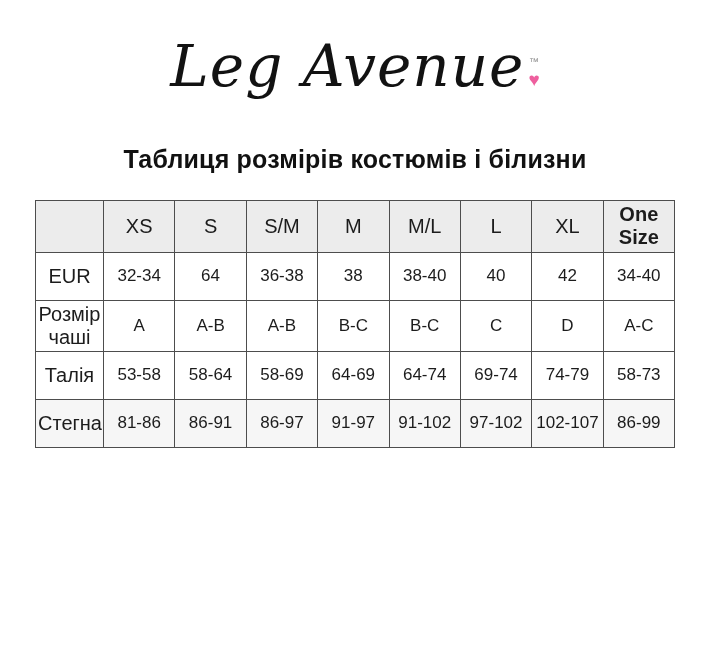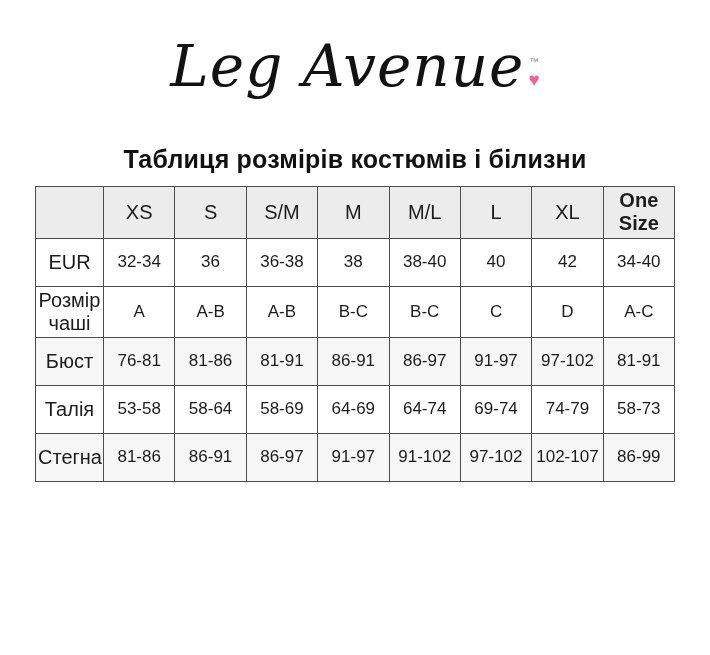--- a/index.html
+++ b/index.html
@@ -54,21 +54,21 @@
     margin-top: 42px;
     text-align: center;
     font-size: 25px;
     font-weight: 700;
     color: #111111;
     letter-spacing: 0.2px;
   }
 
   
   table.size-table {
-    margin: 12px auto 0;
+    margin: 26px auto 0;
     width: 640px;
     border-collapse: collapse;
     table-layout: fixed;
   }
   table.size-table col.label-col { width: 68px; }
   table.size-table th,
   table.size-table td {
     border: 1px solid #4d4d4d;
     text-align: center;
     vertical-align: middle;
@@ -123,49 +123,38 @@
           <th style="background: rgb(236, 236, 236);">M/L</th>
           <th style="background: rgb(236, 236, 236);">L</th>
           <th style="background: rgb(236, 236, 236);">XL</th>
           <th style="background: rgb(236, 236, 236); font-weight: bold;">One Size</th>
         </tr>
     </thead>
     <tbody id="table-body">
         <tr>
           <th class="row-label" style="background: rgb(255, 255, 255);">EUR</th>
           <td style="background: rgb(255, 255, 255);">32-34</td>
-          <td style="background: rgb(255, 255, 255);">36</td>
+          <td style="background: rgb(255, 255, 255);">64</td>
           <td style="background: rgb(255, 255, 255);">36-38</td>
           <td style="background: rgb(255, 255, 255);">38</td>
           <td style="background: rgb(255, 255, 255);">38-40</td>
           <td style="background: rgb(255, 255, 255);">40</td>
           <td style="background: rgb(255, 255, 255);">42</td>
           <td style="background: rgb(255, 255, 255);">34-40</td>
         </tr>
         <tr>
           <th class="row-label" style="background: rgb(255, 255, 255);">Розмір чаші</th>
           <td style="background: rgb(255, 255, 255);">A</td>
           <td style="background: rgb(255, 255, 255);">A-B</td>
           <td style="background: rgb(255, 255, 255);">A-B</td>
           <td style="background: rgb(255, 255, 255);">B-C</td>
           <td style="background: rgb(255, 255, 255);">B-C</td>
           <td style="background: rgb(255, 255, 255);">C</td>
           <td style="background: rgb(255, 255, 255);">D</td>
           <td style="background: rgb(255, 255, 255);">A-C</td>
-        </tr>
-        <tr>
-          <th class="row-label" style="background: rgb(246, 246, 246);">Бюст</th>
-          <td style="background: rgb(246, 246, 246);">76-81</td>
-          <td style="background: rgb(246, 246, 246);">81-86</td>
-          <td style="background: rgb(246, 246, 246);">81-91</td>
-          <td style="background: rgb(246, 246, 246);">86-91</td>
-          <td style="background: rgb(246, 246, 246);">86-97</td>
-          <td style="background: rgb(246, 246, 246);">91-97</td>
-          <td style="background: rgb(246, 246, 246);">97-102</td>
-          <td style="background: rgb(246, 246, 246);">81-91</td>
         </tr>
         <tr>
           <th class="row-label" style="background: rgb(255, 255, 255);">Талія</th>
           <td style="background: rgb(255, 255, 255);">53-58</td>
           <td style="background: rgb(255, 255, 255);">58-64</td>
           <td style="background: rgb(255, 255, 255);">58-69</td>
           <td style="background: rgb(255, 255, 255);">64-69</td>
           <td style="background: rgb(255, 255, 255);">64-74</td>
           <td style="background: rgb(255, 255, 255);">69-74</td>
           <td style="background: rgb(255, 255, 255);">74-79</td>

